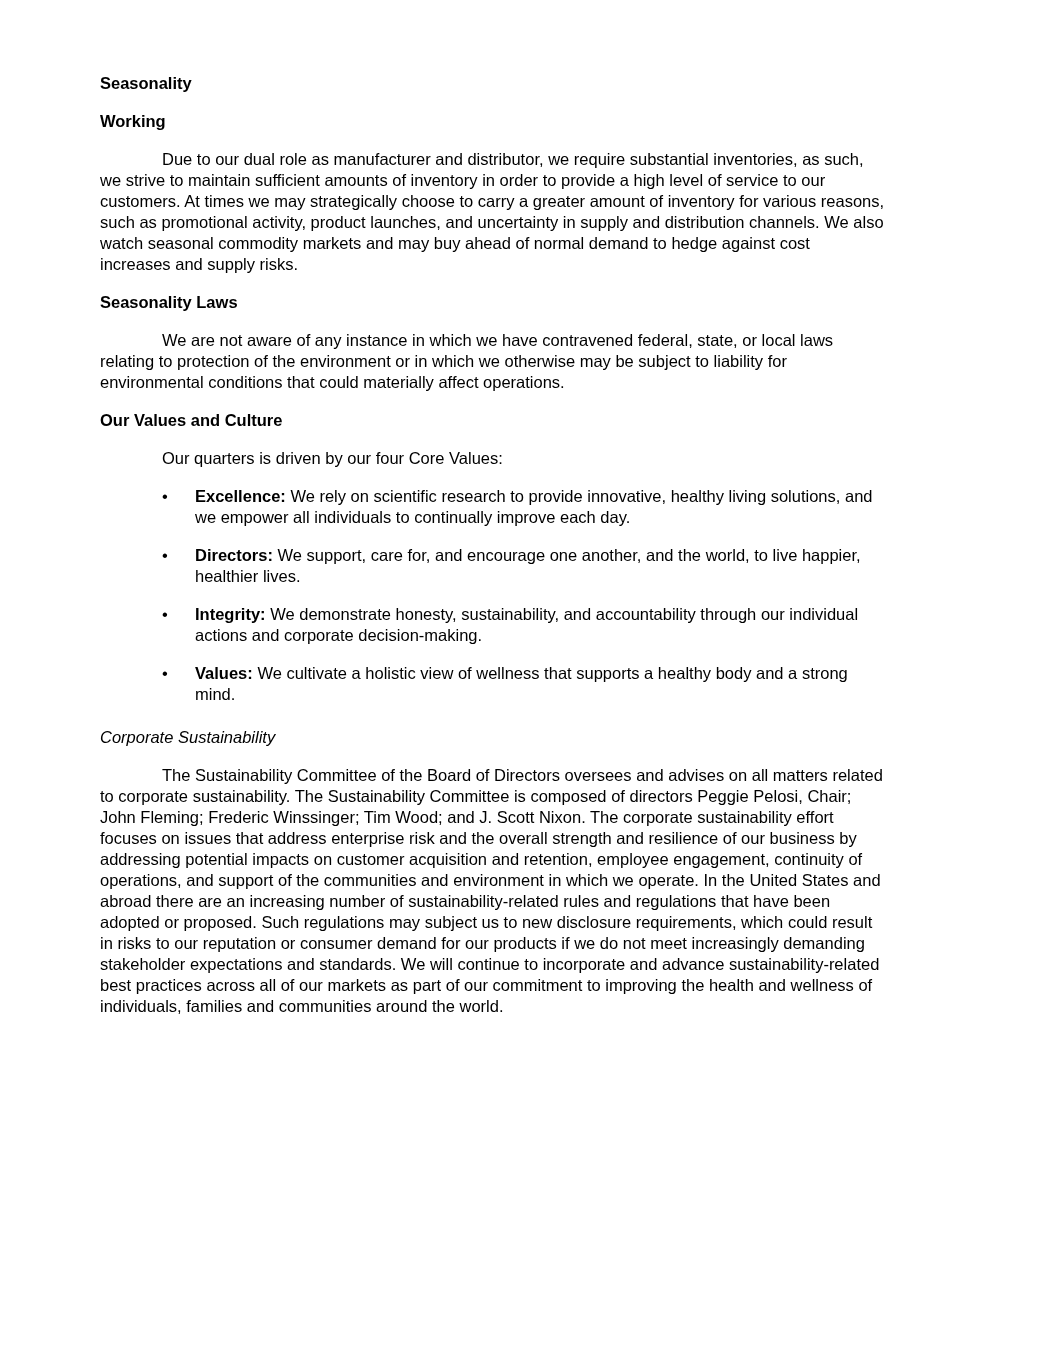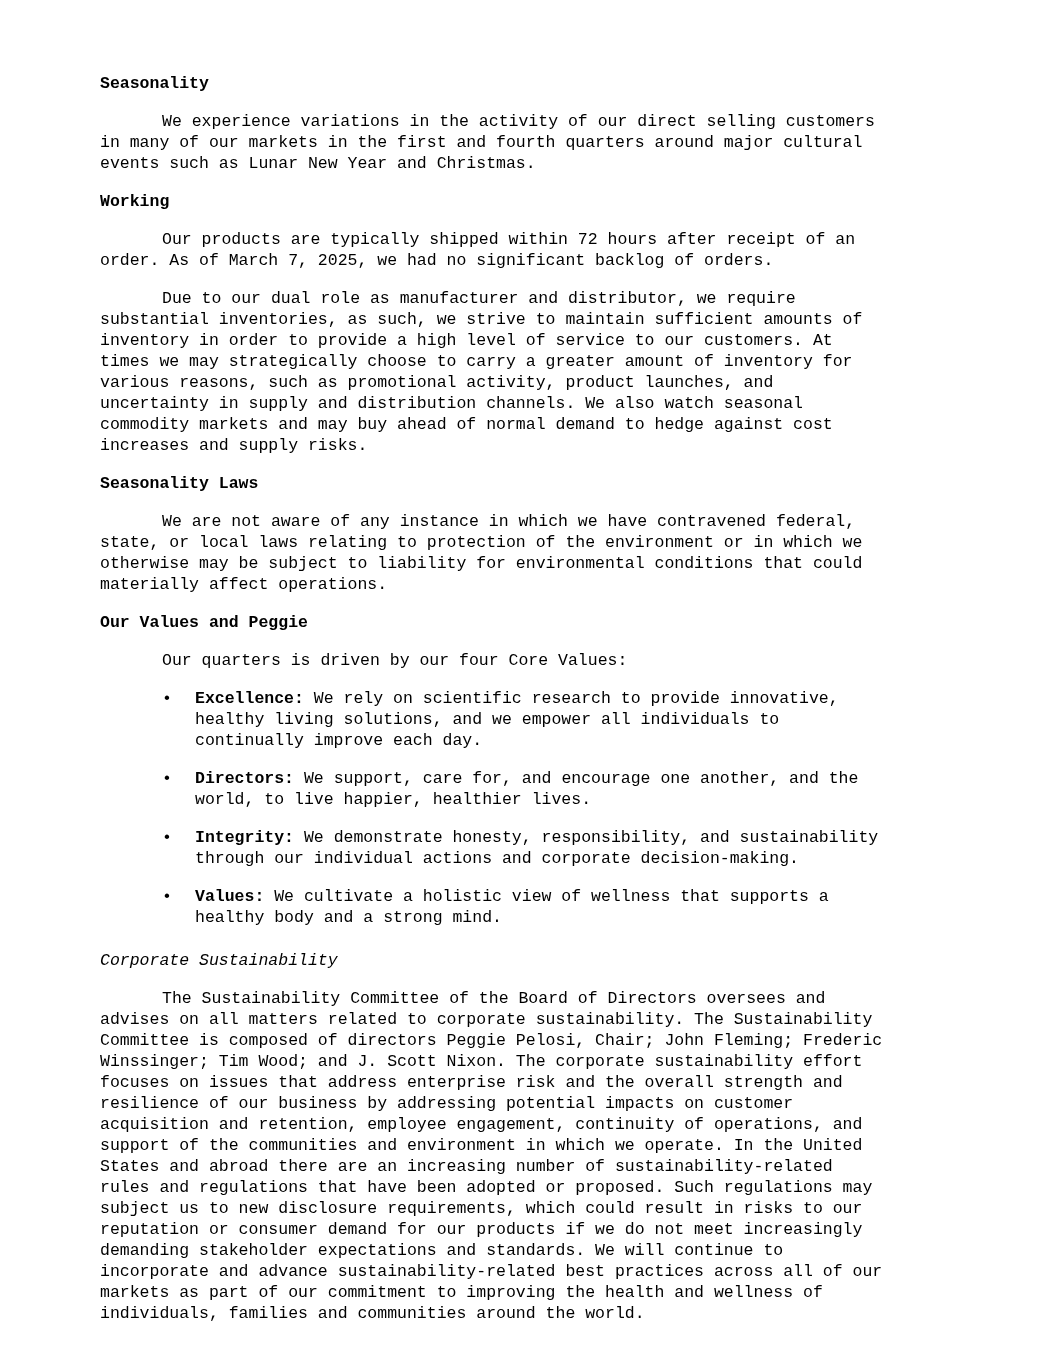--- a/index.html
+++ b/index.html
@@ -5,21 +5,21 @@
   html, body {
     margin: 0;
     padding: 0;
     background: #ffffff;
   }
   .page {
     position: relative;
     width: 985px;
     height: 1365px;
     background: #ffffff;
-    font-family: Liberation Mono, monospace;
+    font-family: Liberation Sans, sans-serif;
     font-size: 16.5px;
     line-height: 21px;
     color: #000000;
     box-sizing: border-box;
     padding: 73px 100px 0 100px;
     overflow: hidden;
   }
   .heading {
     font-weight: bold;
     margin: 17px 0;
@@ -62,48 +62,46 @@
     top: 1370px;
     text-align: center;
   }
 </style>
 </head>
 <body>
 
 <div class="page">
 
   <div class="heading first-block">Seasonality</div>
-  <div class="para">We experience variations in the activity of our direct selling customers in many of our markets in the first and fourth quarters around major cultural events such as Lunar New Year and Christmas.</div>
 
   <div class="heading">Working</div>
-  <div class="para">Our products are typically shipped within 72 hours after receipt of an order. As of March 7, 2025, we had no significant backlog of orders.</div>
 
   <div class="para">Due to our dual role as manufacturer and distributor, we require substantial inventories, as such, we strive to maintain sufficient amounts of inventory in order to provide a high level of service to our customers. At times we may strategically choose to carry a greater amount of inventory for various reasons, such as promotional activity, product launches, and uncertainty in supply and distribution channels. We also watch seasonal commodity markets and may buy ahead of normal demand to hedge against cost increases and supply risks.</div>
 
   <div class="heading">Seasonality Laws</div>
   <div class="para">We are not aware of any instance in which we have contravened federal, state, or local laws relating to protection of the environment or in which we otherwise may be subject to liability for environmental conditions that could materially affect operations.</div>
 
-  <div class="heading">Our Values and Peggie</div>
+  <div class="heading">Our Values and Culture</div>
   <div class="para">Our quarters is driven by our four Core Values:</div>
 
   <ul class="bullet-list">
     <li>
       <span class="bullet">•</span>
       <span class="bullet-label">Excellence:</span>
       <span>We rely on scientific research to provide innovative, healthy living solutions, and we empower all individuals to continually improve each day.</span>
     </li>
     <li>
       <span class="bullet">•</span>
       <span class="bullet-label">Directors:</span>
       <span>We support, care for, and encourage one another, and the world, to live happier, healthier lives.</span>
     </li>
     <li>
       <span class="bullet">•</span>
       <span class="bullet-label">Integrity:</span>
-      <span>We demonstrate honesty, responsibility, and sustainability through our individual actions and corporate decision-making.</span>
+      <span>We demonstrate honesty, sustainability, and accountability through our individual actions and corporate decision-making.</span>
     </li>
     <li>
       <span class="bullet">•</span>
       <span class="bullet-label">Values:</span>
       <span>We cultivate a holistic view of wellness that supports a healthy body and a strong mind.</span>
     </li>
   </ul>
 
   <div class="heading italic">Corporate Sustainability</div>
   <div class="para">The Sustainability Committee of the Board of Directors oversees and advises on all matters related to corporate sustainability. The Sustainability Committee is composed of directors Peggie Pelosi, Chair; John Fleming; Frederic Winssinger; Tim Wood; and J. Scott Nixon. The corporate sustainability effort focuses on issues that address enterprise risk and the overall strength and resilience of our business by addressing potential impacts on customer acquisition and retention, employee engagement, continuity of operations, and support of the communities and environment in which we operate. In the United States and abroad there are an increasing number of sustainability-related rules and regulations that have been adopted or proposed. Such regulations may subject us to new disclosure requirements, which could result in risks to our reputation or consumer demand for our products if we do not meet increasingly demanding stakeholder expectations and standards. We will continue to incorporate and advance sustainability-related best practices across all of our markets as part of our commitment to improving the health and wellness of individuals, families and communities around the world.</div>

